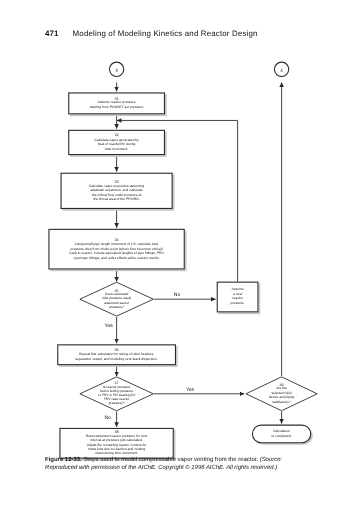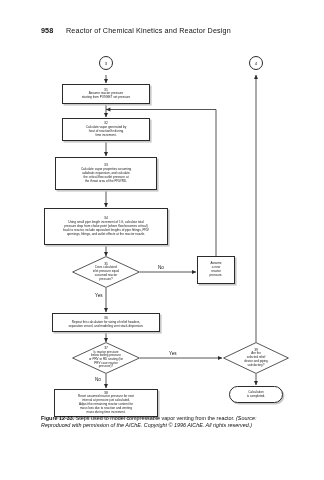--- a/index.html
+++ b/index.html
@@ -98,22 +98,22 @@
   #caption .fignum{font-weight:bold;font-style:normal;}
   #caption .lead{font-style:normal;}
   #caption .src{font-style:italic;}
 </style>
 </head>
 <body>
 
 <div id="page">
 
   <div id="runhead">
-    <div id="pagenum">958</div>
-    <div id="runtitle">Reactor of Chemical Kinetics and Reactor Design</div>
+    <div id="pagenum">471</div>
+    <div id="runtitle">Modeling of Modeling Kinetics and Reactor Design</div>
   </div>
 
   <div id="chart">
 
     <svg id="lines" viewBox="0 0 324 362">
       <defs>
         <marker id="ah" markerWidth="5" markerHeight="5" refX="4.2" refY="2.1" orient="auto" markerUnits="userSpaceOnUse">
           <path d="M0,0 L4.4,2.1 L0,4.2 z" fill="#2b2b2b"></path>
         </marker>
       </defs>

